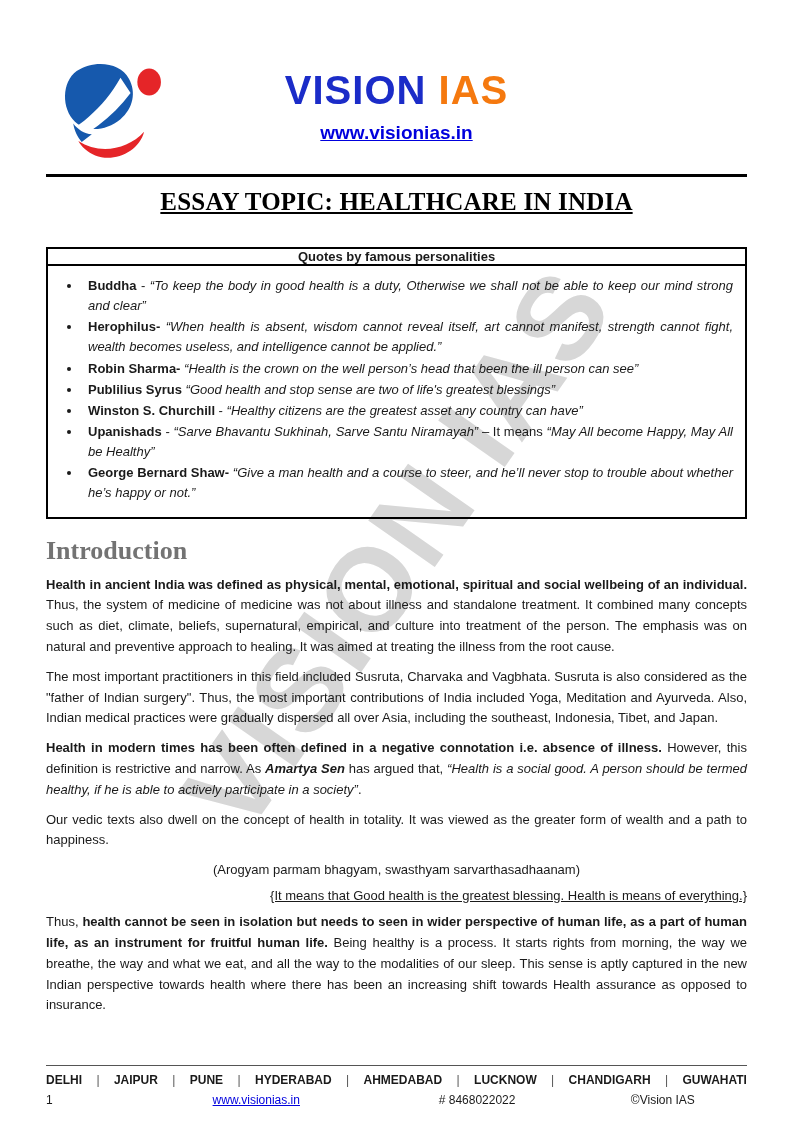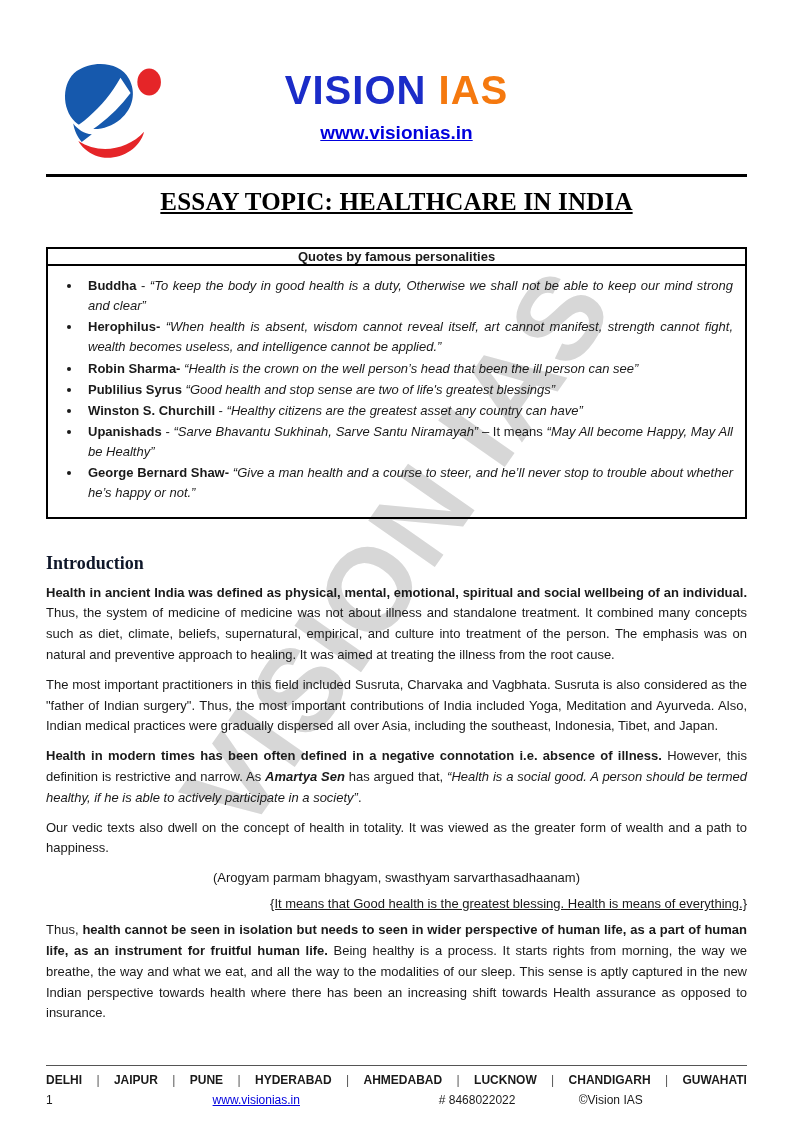--- a/index.html
+++ b/index.html
@@ -68,25 +68,25 @@
   .qbox-list li {
     font-size: 13px;
     line-height: 1.55;
     text-align: justify;
     margin: 1px 0;
     padding-left: 6px;
   }
   .q-name { font-weight: bold; }
   
   .section-heading {
-    margin-top: 34px;
+    margin-top: 17px;
     font-family: "Liberation Serif", serif;
-    font-size: 18px;
-    font-weight: bold;
-    color: #0f172a;
+    font-size: 26px;
+    font-weight: bold;
+    color: #737373;
   }
   .para {
     margin-top: 9px;
     font-size: 13px;
     line-height: 1.6;
     text-align: justify;
   }
   .seg-b { font-weight: bold; }
   .seg-i { font-style: italic; }
   
@@ -105,21 +105,21 @@
   .cities {
     display: flex; justify-content: space-between; align-items: baseline;
     margin-top: 7px;
     font-size: 12px; font-weight: bold;
   }
   .city-sep { font-weight: normal; color: #555; }
   .footer-bottom { display: flex; align-items: baseline; margin-top: 6px; font-size: 12px; }
   .fb-page { width: 13%; }
   .fb-link { width: 34%; text-align: center; }
   .fb-phone { width: 29%; text-align: center; }
-  .fb-copy { width: 24%; text-align: left; }
+  .fb-copy { width: 24%; text-align: center; }
 </style>
 </head>
 <body>
 
 <div class="page">
 
   <div class="watermark">
     <span>VISION IAS</span>
   </div>
 

